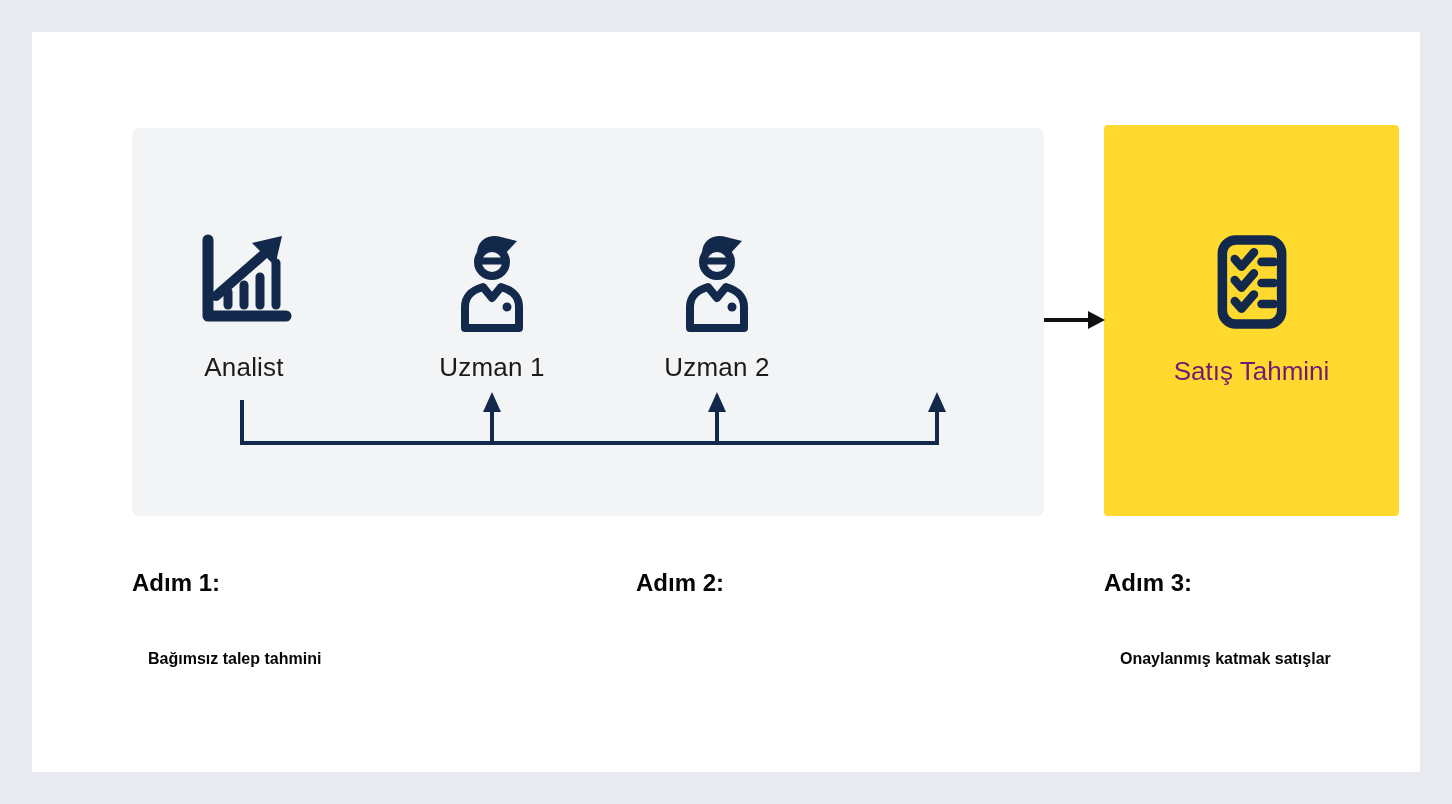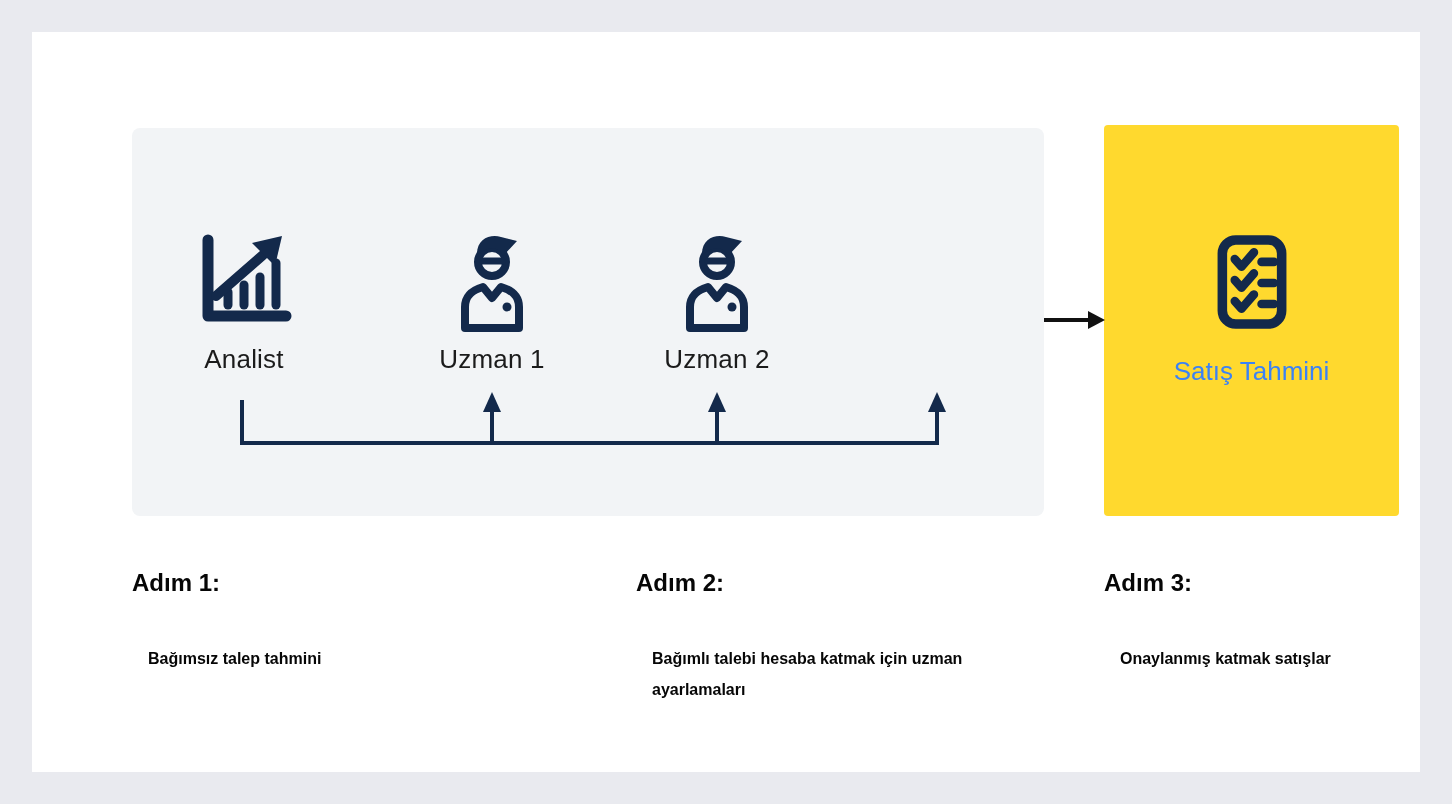--- a/index.html
+++ b/index.html
@@ -5,22 +5,22 @@
   html,body{margin:0;padding:0;background:#E9EAEF;}
   .stage{
     position:relative;width:1452px;height:804px;background:#E9EAEF;
     font-family:"Liberation Sans","DejaVu Sans",sans-serif;overflow:hidden;
   }
   .card{position:absolute;left:32px;top:32px;width:1388px;height:740px;background:#FFFFFF;}
   .gray-panel{position:absolute;left:100px;top:96px;width:912px;height:388px;background:#F2F4F6;border-radius:8px;}
   .yellow-panel{position:absolute;left:1072px;top:93px;width:295px;height:391px;background:#FFD92E;border-radius:4px;}
   .actor{position:absolute;width:180px;text-align:center;}
   .actor .icon{display:flex;justify-content:center;align-items:flex-end;height:104px;}
-  .actor-label{margin-top:12px;font-size:26px;color:#1B1B1B;letter-spacing:0.2px;}
-  .result-label{position:absolute;left:1072px;top:324px;width:295px;text-align:center;font-size:26px;color:#3b82f6;}
+  .actor-label{margin-top:20px;font-size:26px;color:#1B1B1B;letter-spacing:0.2px;}
+  .result-label{position:absolute;left:1072px;top:324px;width:295px;text-align:center;font-size:26px;color:#701a75;}
   .connector-svg{position:absolute;left:100px;top:96px;}
   .flow-arrow-svg{position:absolute;left:1010px;top:276px;}
   .step{position:absolute;color:#060606;}
   .step-title{font-size:24px;font-weight:bold;line-height:30px;margin:0 0 45px 0;}
   .step-desc{font-size:16px;font-weight:bold;line-height:31px;margin:16px;}
   .step1{left:100px;top:536px;width:460px;}
   .step2{left:604px;top:536px;width:415px;}
   .step3{left:1072px;top:536px;width:300px;}
 </style>
 </head>
@@ -107,21 +107,20 @@
       </svg>
     </div>
     <div class="result-label">Satış Tahmini</div>
 
     <div class="step step1">
       <p class="step-title">Adım 1:</p>
       <p class="step-desc">Bağımsız talep tahmini</p>
     </div>
     <div class="step step2">
       <p class="step-title">Adım 2:</p>
-      <p class="step-desc">Bağımlı talebi hesaba katmak için uzman ayarlamaları</p>
     </div>
     <div class="step step3">
       <p class="step-title">Adım 3:</p>
       <p class="step-desc">Onaylanmış katmak satışlar</p>
     </div>
 
   </div>
 </div>
 
 </body></html>

